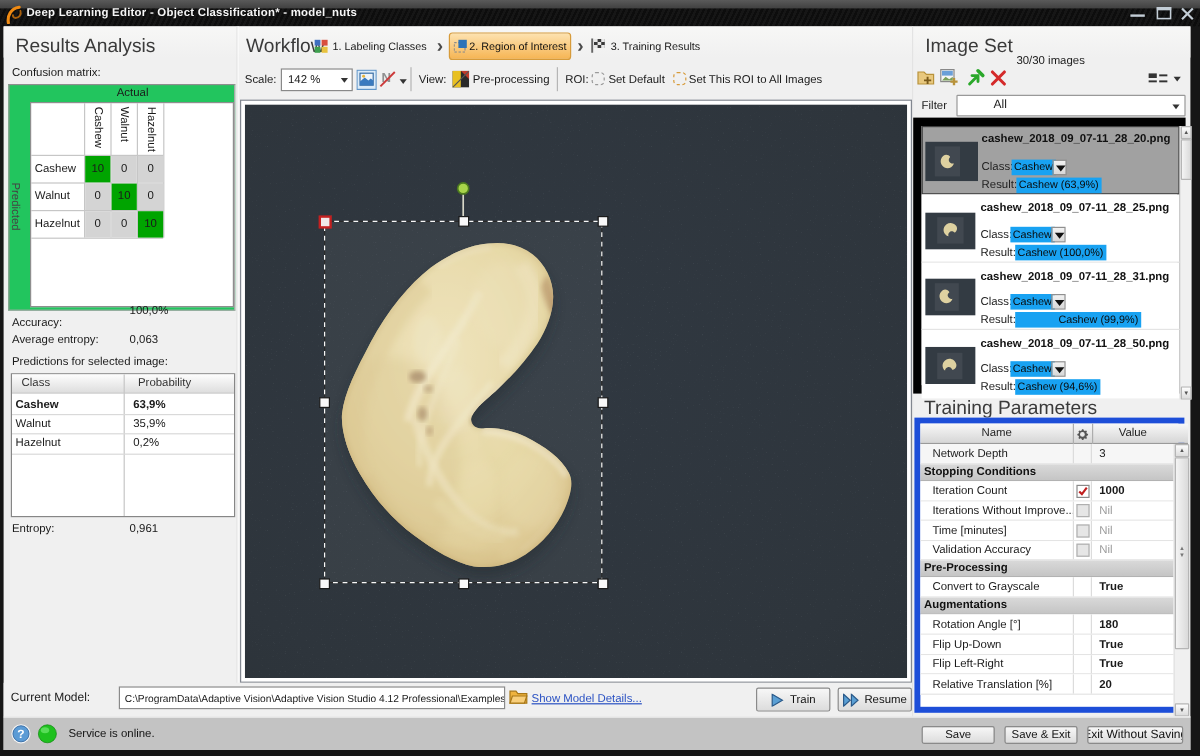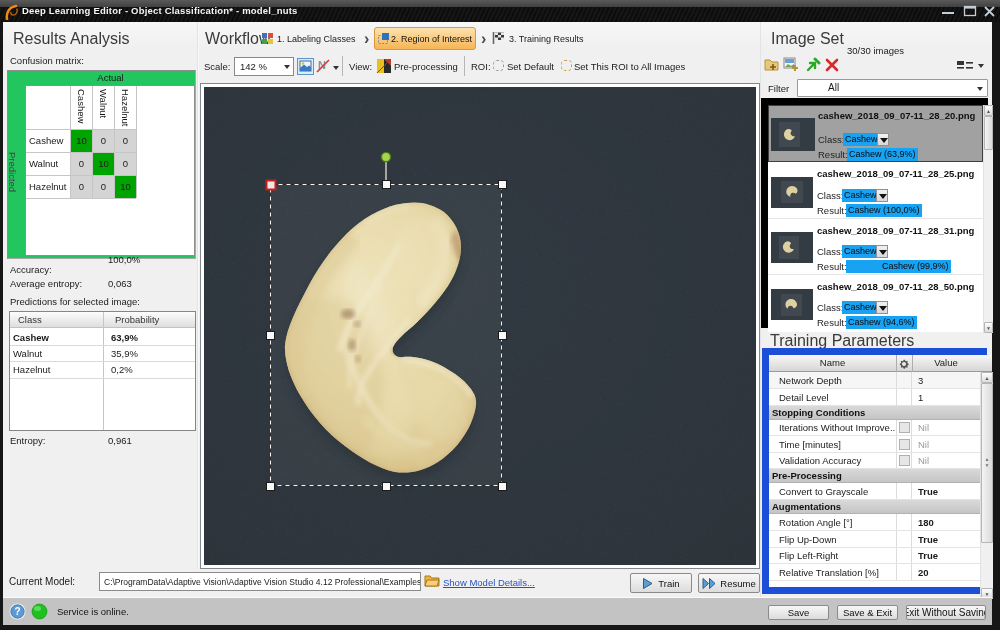--- a/index.html
+++ b/index.html
@@ -394,43 +394,49 @@
       </div>
 
       <div class="abs sbar" style="left:215px;top:0;width:10px;height:228px;">
         <div class="sbtn" style="top:0;">▲</div>
         <div class="sthumb" style="top:11px;height:34px;"></div>
         <div class="sbtn" style="top:217px;">▼</div>
       </div>
     </div>
     <div class="phead abs" style="left:9px;top:310px;">Training Parameters</div>
 
-    <div class="abs" style="left:1px;top:326px;width:225px;height:246px;background:#fff;border:7px solid #1d4ed8;padding-left:12px;" id="tptable">
+    <div class="abs" style="left:1px;top:326px;width:225px;height:246px;background:#fff;border:5px solid #1d4ed8;padding-left:12px;" id="tptable">
       <div class="abs" style="left:0;top:0;width:223px;height:17px;background:linear-gradient(#f8f8f8,#d6d6d6);border-bottom:1px solid #9a9a9a;">
         <div class="abs" style="left:0;top:2px;width:127px;text-align:center;font-size:9.5px;color:#222;">Name</div>
         <svg class="abs" style="left:129px;top:2.5px" width="12" height="12" viewBox="0 0 24 24">
             <path fill="#555" d="M12 8a4 4 0 100 8 4 4 0 000-8zm9.4 5.6l-2.1.8a7.6 7.6 0 01-.7 1.7l1 2-1.5 1.5-2-1a7.6 7.6 0 01-1.7.7l-.8 2.1h-2.2l-.8-2.1a7.6 7.6 0 01-1.7-.7l-2 1-1.5-1.5 1-2a7.6 7.6 0 01-.7-1.7l-2.1-.8v-2.2l2.1-.8a7.6 7.6 0 01.7-1.7l-1-2 1.5-1.5 2 1a7.6 7.6 0 011.7-.7l.8-2.1h2.2l.8 2.1a7.6 7.6 0 011.7.7l2-1 1.5 1.5-1 2a7.6 7.6 0 01.7 1.7l2.1.8z"></path>
             <circle cx="12" cy="12" r="3" fill="#e8e8e8"></circle>
           </svg>
         <div class="abs" style="left:143px;top:2px;width:68px;text-align:center;font-size:9.5px;color:#222;">Value</div>
         <div class="abs" style="left:127px;top:0;width:1px;height:17px;background:#adadad;"></div>
         <div class="abs" style="left:143px;top:0;width:1px;height:17px;background:#adadad;"></div>
       </div>
       <div id="tprows" class="abs" style="left:0;top:17px;width:211px;">
         <div class="tprow" style="background:#f6f6f6;">
             <div class="n">Network Depth</div>
             <div class="c"></div>
             <div class="v">3</div>
           </div>
+        <div class="tpsec">Stopping Conditions</div>
         <div class="tprow">
-            <div class="n">Detail Level</div>
-            <div class="c"></div>
-            <div class="v">1</div>
-          </div>
-        <div class="tpsec">Stopping Conditions</div>
+            <div class="n">Iteration Count</div>
+            <div class="c">
+              <span class="cb">
+                <svg width="9" height="9" viewBox="0 0 10 10">
+                  <path d="M1.5 5 L4 7.5 L8.5 1.5" stroke="#c02020" stroke-width="2" fill="none"></path>
+                </svg>
+              </span>
+            </div>
+            <div class="v b">1000</div>
+          </div>
         <div class="tprow" style="height:16px;">
             <div class="n">Iterations Without Improve...</div>
             <div class="c">
               <span class="cb cbd"></span>
             </div>
             <div class="v nil">Nil</div>
           </div>
         <div class="tprow">
             <div class="n">Time [minutes]</div>
             <div class="c">

